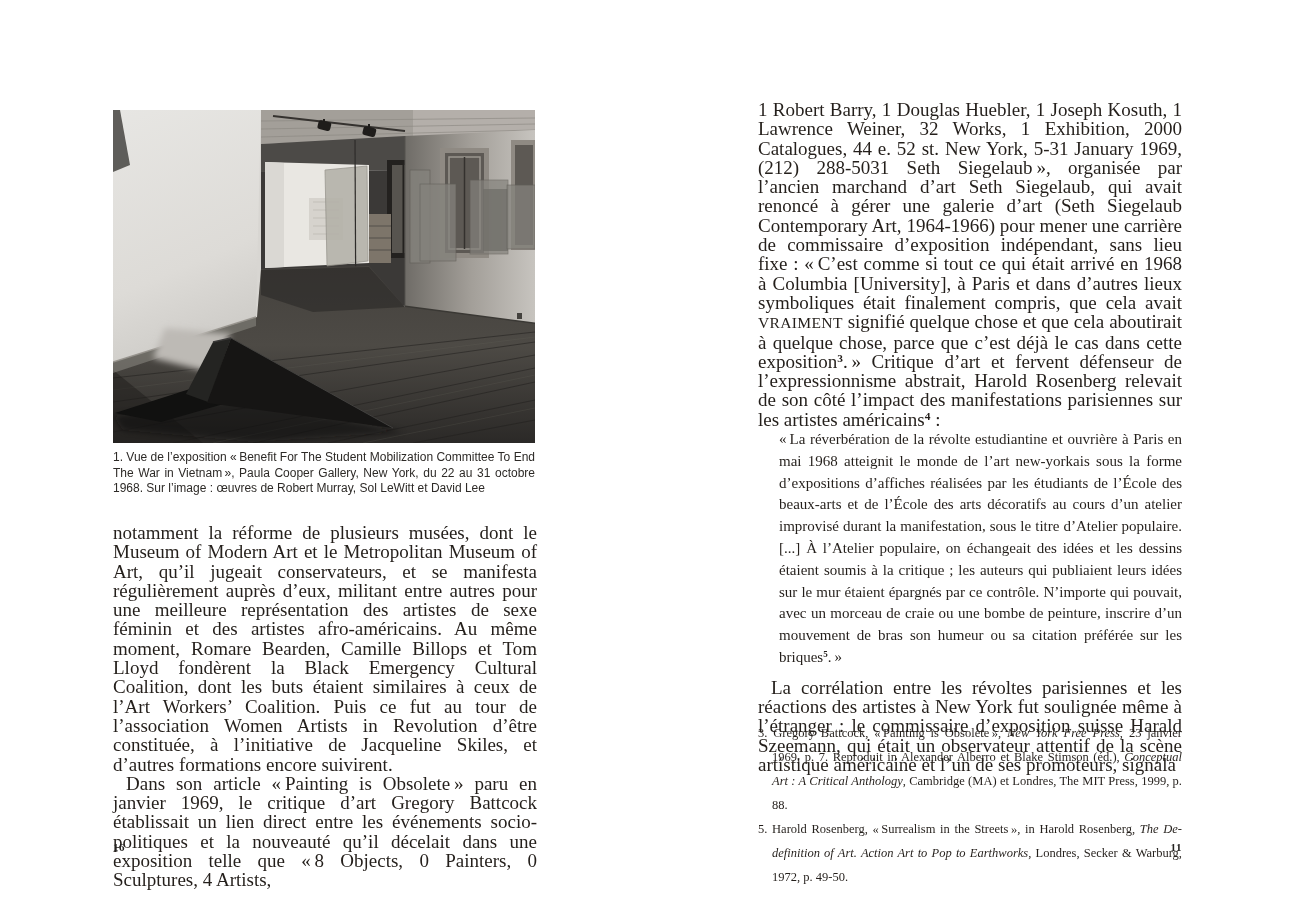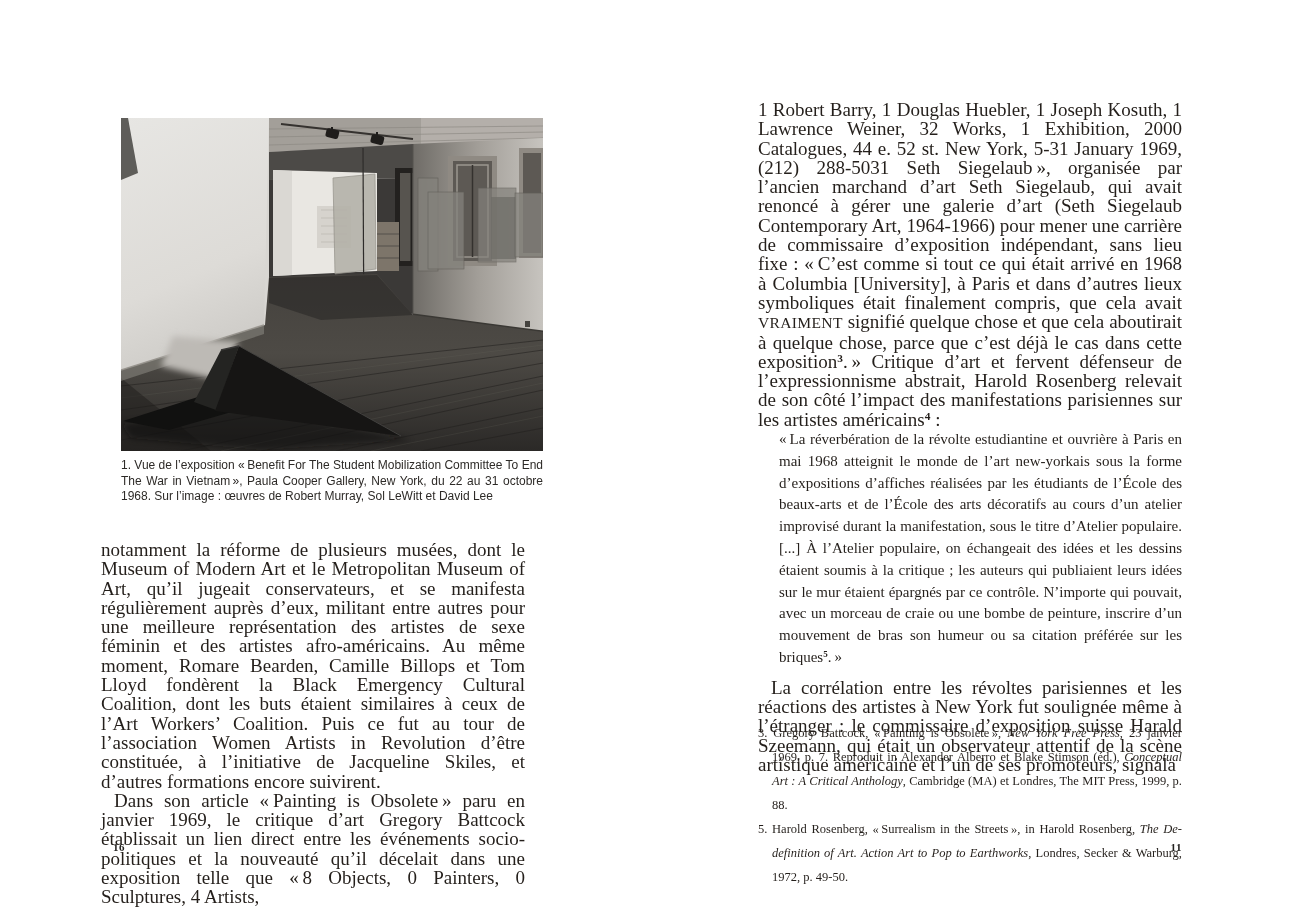--- a/index.html
+++ b/index.html
@@ -4,29 +4,29 @@
 <style>
   html,body{margin:0;padding:0;}
   body{
     width:1294px;height:913px;position:relative;overflow:hidden;
     background:#ffffff;
     font-family:"Liberation Serif","DejaVu Serif",serif;
     color:#241f1b;
   }
   .spread{position:absolute;inset:0;}
   
-  .photo-figure{position:absolute;left:113px;top:110px;width:422px;margin:8px;}
+  .photo-figure{position:absolute;left:113px;top:110px;width:422px;margin:0;}
   .photo-figure svg{display:block;width:422px;height:333px;}
   .photo-caption{
     margin-top:7px;
     font-family:"Liberation Sans","DejaVu Sans",sans-serif;
     font-size:12px;line-height:15.5px;color:#2d2a27;
     text-align:justify;
   }
-  .left-body{position:absolute;left:101px;top:523px;width:424px;margin-top:17px;}
+  .left-body{position:absolute;left:113px;top:523px;width:424px;}
   .body-text p{
     margin:0;font-size:19px;line-height:19.3px;text-align:justify;
     hyphens:auto;-webkit-hyphens:auto;
   }
   .body-text p.indent{text-indent:13px;}
   
   .right-body{position:absolute;left:758px;top:100px;width:424px;}
   .right-body blockquote{
     margin:0 0 9px 21px;width:403px;
     font-size:15px;line-height:21.8px;text-align:justify;

